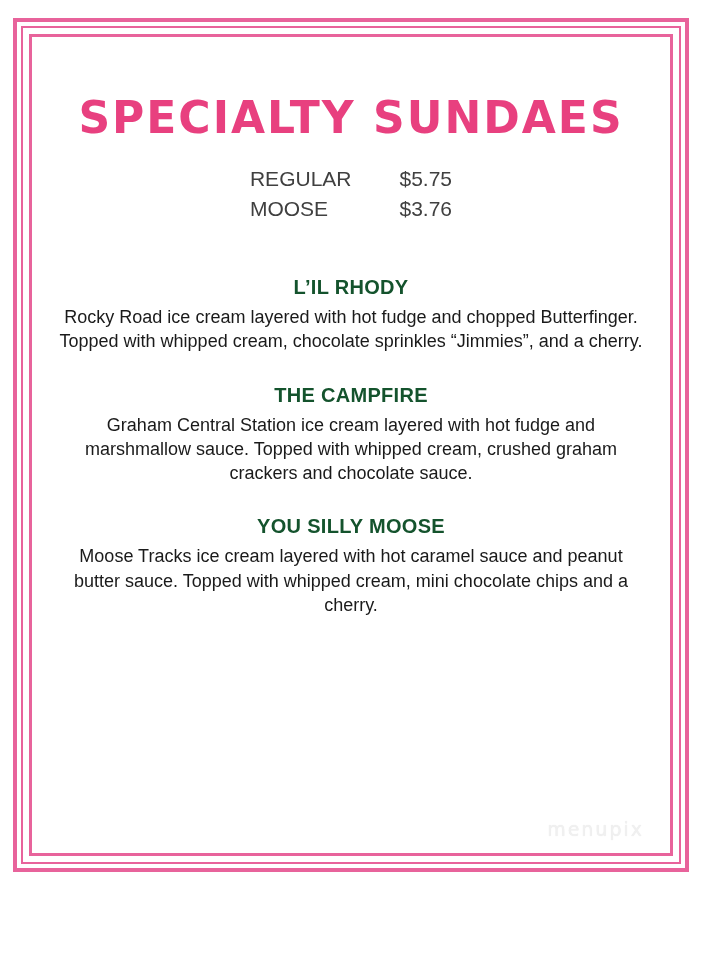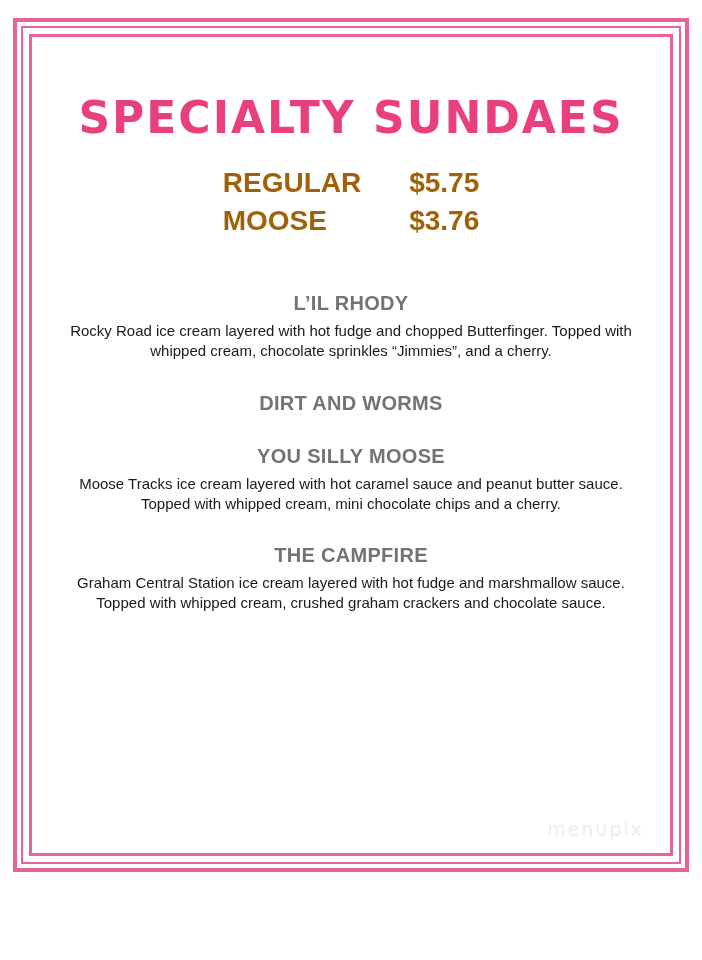--- a/index.html
+++ b/index.html
@@ -64,47 +64,47 @@
     font-weight: bold;
     letter-spacing: 2px;
     color: #e8407f;
     line-height: 1;
   }
   .price-table {
     margin: 24px auto 0 auto;
     border-collapse: collapse;
   }
   .price-table td {
-    font-size: 28px;
-    font-weight: bold;
-    color: #a16207;
+    font-size: 21px;
+    font-weight: normal;
+    color: #404040;
     padding: 3px 0;
   }
   .price-label {
     text-align: left;
     padding-right: 48px !important;
   }
   .price-value {
     text-align: left;
   }
   .items {
     margin-top: 52px;
   }
   .item {
     margin-bottom: 30px;
   }
   .item-name {
     font-size: 20px;
     font-weight: bold;
-    color: #737373;
+    color: #14532d;
     margin-bottom: 6px;
     letter-spacing: 0.3px;
   }
   .item-desc {
-    font-size: 15px;
+    font-size: 18px;
     color: #1a1a1a;
     line-height: 1.35;
     padding: 0 14px;
   }
   .watermark {
     position: absolute;
     right: 58px;
     bottom: 52px;
     font-size: 19px;
     letter-spacing: 2px;
@@ -141,31 +141,30 @@
       </table>
 
     <div class="items">
 
       <div class="item">
         <div class="item-name">L’IL RHODY</div>
         <div class="item-desc">Rocky Road ice cream layered with hot fudge and chopped Butterfinger.  Topped with whipped cream, chocolate sprinkles “Jimmies”, and a cherry.</div>
       </div>
 
       <div class="item">
-        <div class="item-name">DIRT AND WORMS</div>
+      </div>
+
+      <div class="item">
+        <div class="item-name">THE CAMPFIRE</div>
+        <div class="item-desc">Graham Central Station ice cream layered with hot fudge and marshmallow sauce.  Topped with whipped cream, crushed graham crackers and chocolate sauce.</div>
       </div>
 
       <div class="item">
         <div class="item-name">YOU SILLY MOOSE</div>
         <div class="item-desc">Moose Tracks ice cream layered with hot caramel sauce and peanut butter sauce.  Topped with whipped cream, mini chocolate chips and a cherry.</div>
-      </div>
-
-      <div class="item">
-        <div class="item-name">THE CAMPFIRE</div>
-        <div class="item-desc">Graham Central Station ice cream layered with hot fudge and marshmallow sauce.  Topped with whipped cream, crushed graham crackers and chocolate sauce.</div>
       </div>
 
     </div>
   </div>
 
   <div class="watermark">menupix</div>
 
 </div>
 
 </body></html>

